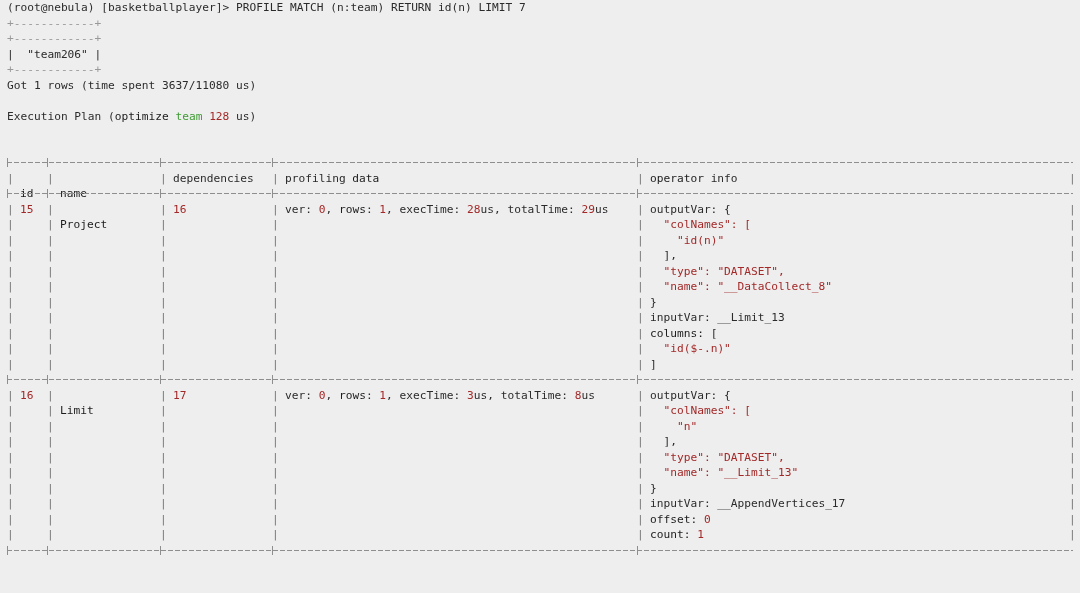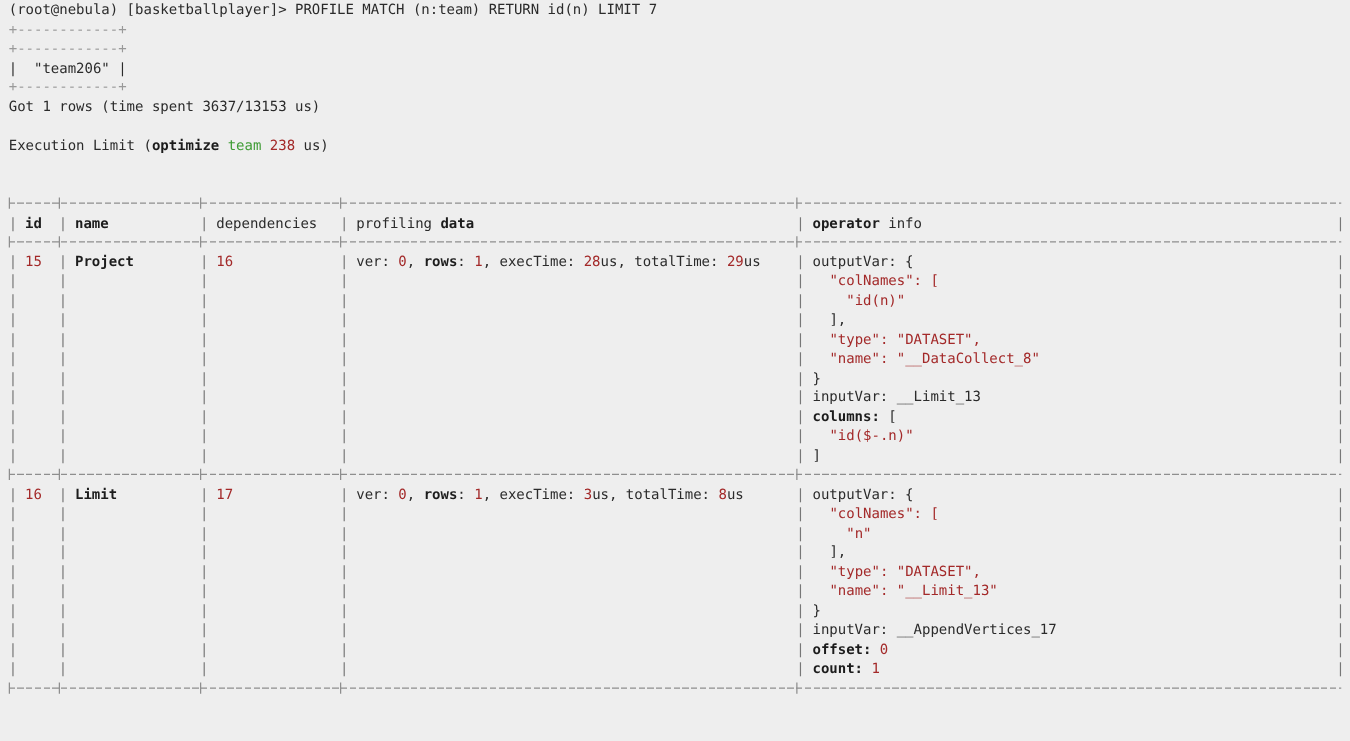--- a/index.html
+++ b/index.html
@@ -34,21 +34,21 @@
     height: 15.5px;
     padding-left: 7px;
     letter-spacing: 0px;
   }
 
   .blank { height: 15.5px; }
 
   
   .red   { color: #a32929; }
   .green { color: #3f9c35; }
-  .bold  { font-weight: bold; color: #1c1c1c; }
+  .bold  { font-weight: normal; color: #1c1c1c; margin-top: 15px; }
   .plain { color: #2b2b2b; }
   .rule  { color: #999999; }
 
   
   .plan {
     position: relative;
     width: 1080px;
   }
 
   .cellrow {
@@ -89,24 +89,24 @@
 
 <div class="console">
 
   <div class="line"><span class="plain">(root@nebula) [basketballplayer]&gt; </span><span class="plain">PROFILE MATCH (n:team) RETURN id(n) LIMIT 7</span></div>
 
   <div class="line rule">+------------+</div>
   <div class="line rule">+------------+</div>
   <div class="line">|  "team206" |</div>
   <div class="line rule">+------------+</div>
 
-  <div class="line">Got 1 rows (time spent 3637/13153 us)</div>
+  <div class="line">Got 1 rows (time spent 3637/11080 us)</div>
   <div class="blank"></div>
 
-  <div class="line"><span class="plain">Execution Limit (</span><span class="bold">optimize</span><span class="plain"> </span><span class="green">team</span><span class="plain"> </span><span class="red">238</span><span class="plain"> us)</span></div>
+  <div class="line"><span class="plain">Execution Plan (</span><span class="bold">optimize</span><span class="plain"> </span><span class="green">team</span><span class="plain"> </span><span class="red">128</span><span class="plain"> us)</span></div>
 
   <div class="blank"></div>
   <div class="blank"></div>
 
   <div class="plan" id="plan-root">
       <div class="sep-graphic">
         <div class="dash" style="left: 7px; width: 1066px;"></div>
         <div class="plus" style="left: 7px;"></div>
         <div class="plus" style="left: 47px;"></div>
         <div class="plus" style="left: 160px;"></div>

